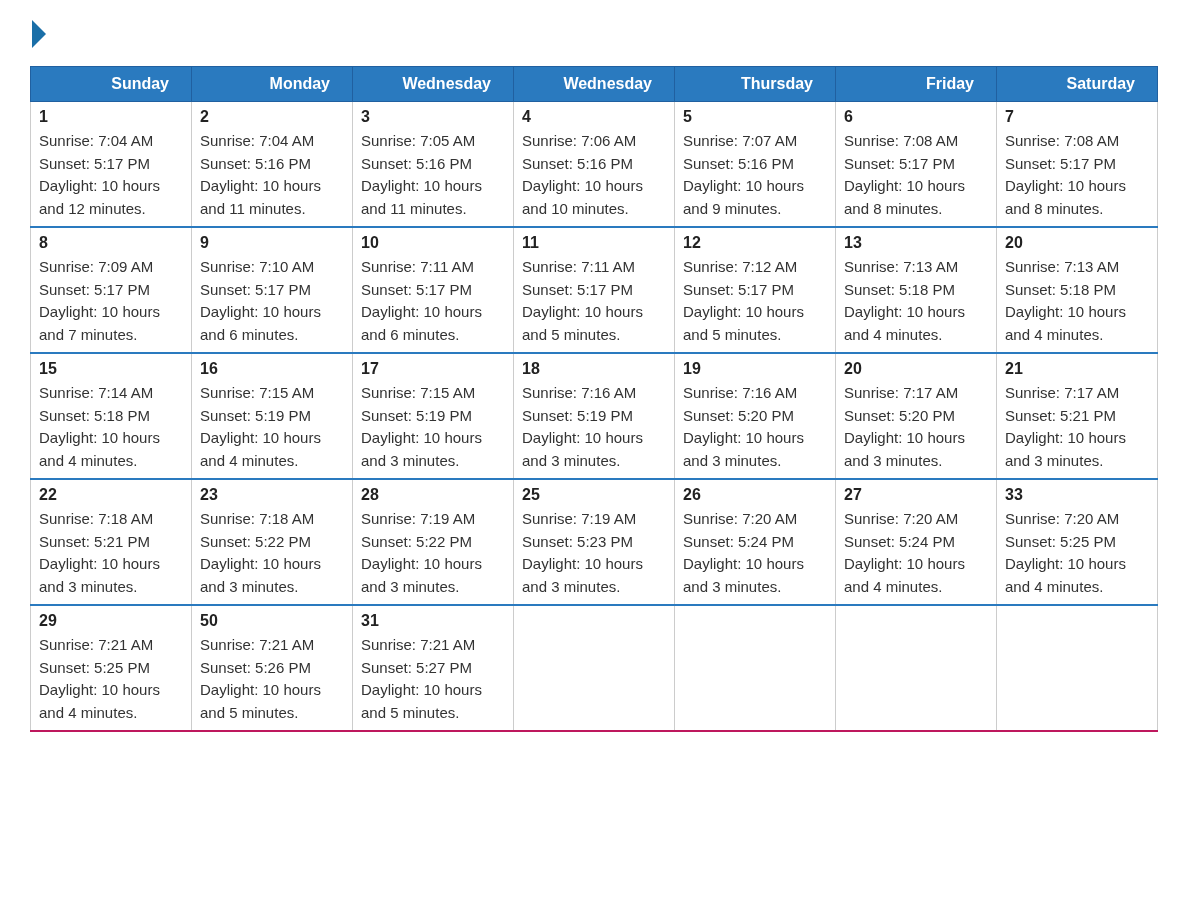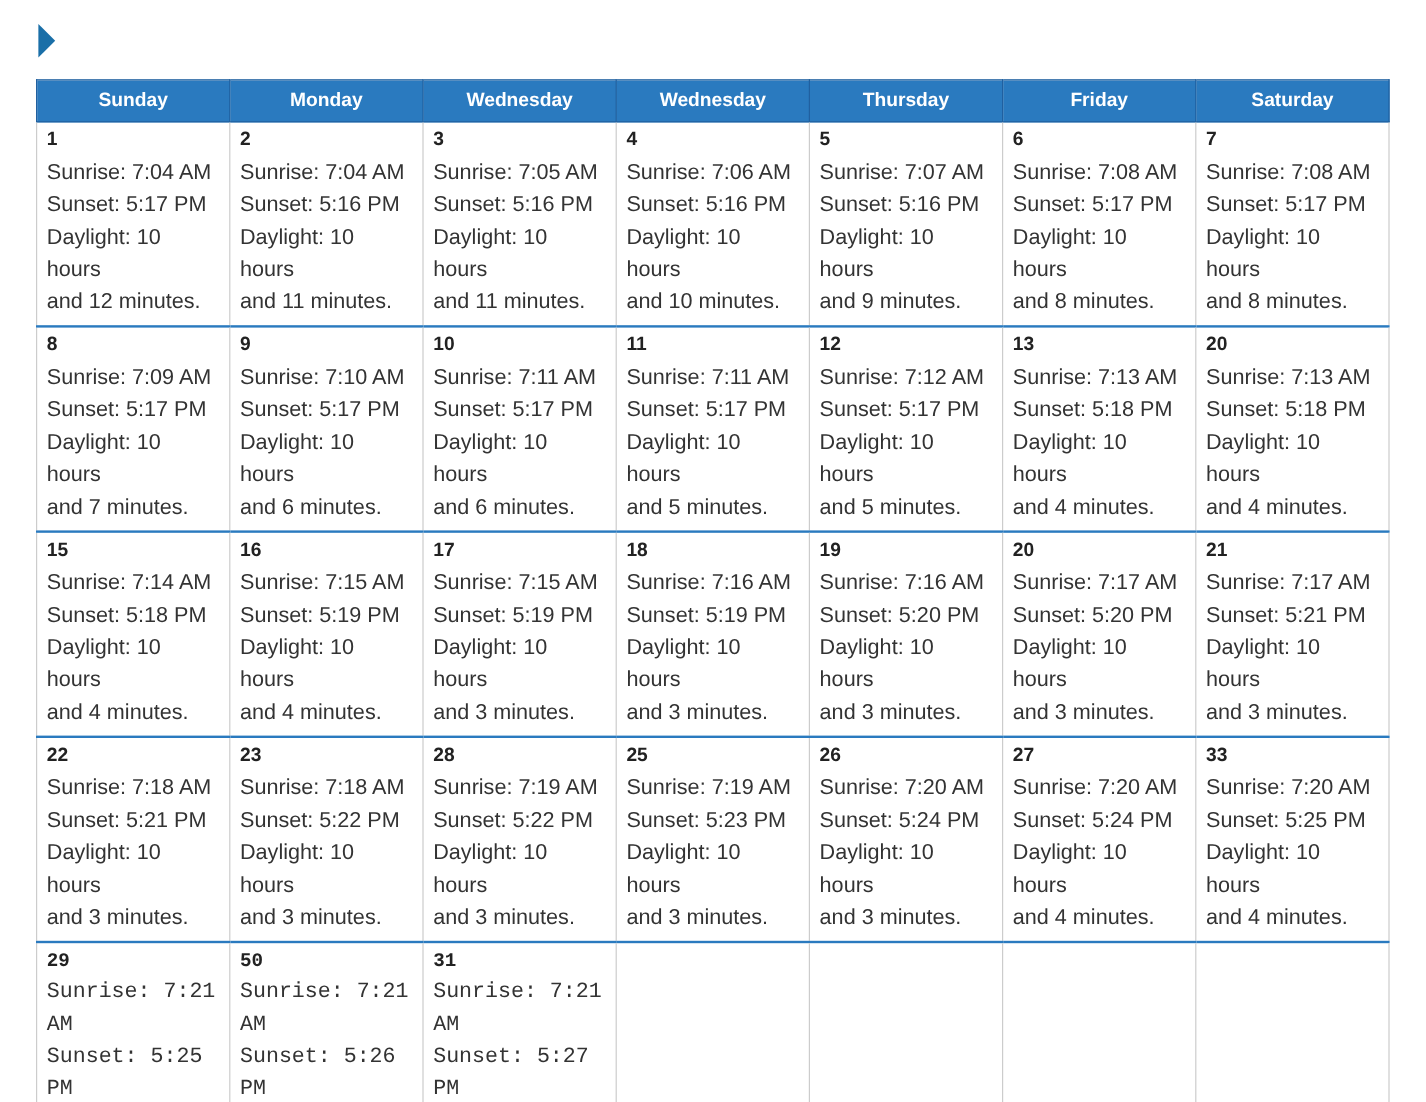--- a/index.html
+++ b/index.html
@@ -64,49 +64,48 @@
     .calendar {
       width: 100%;
       border-collapse: collapse;
       border: 1px solid #aaa;
     }
     .calendar th {
       background-color: #2a7abf;
       color: #fff;
       font-size: 16px;
       font-weight: bold;
-      padding: 8px 10px;
-      text-align: center;
+      padding: 8px 22px;
+      text-align: right;
       border: 1px solid #2060a0;
     }
     .calendar td {
       vertical-align: top;
       border: 1px solid #ccc;
       padding: 6px 8px;
       width: 14.28%;
       min-height: 90px;
     }
     .day-number {
       font-size: 16px;
       font-weight: bold;
       color: #222;
       display: block;
       margin-bottom: 4px;
     }
     .day-info {
-      font-size: 18px;
+      font-size: 15px;
       color: #333;
       line-height: 1.5;
     }
     .calendar tr td {
       border-bottom: 2px solid #2a7abf;
     }
     .calendar tr:last-child td {
-      border-bottom: 7px solid #be185d;
-      font-family: Liberation Mono, monospace;
+      border-bottom: 2px solid #be185d;
     }
     .empty-cell {
       background: #fff;
     }
   </style>
 </head>
 <body>
 
 <div class="header-area">
   <div class="logo">

